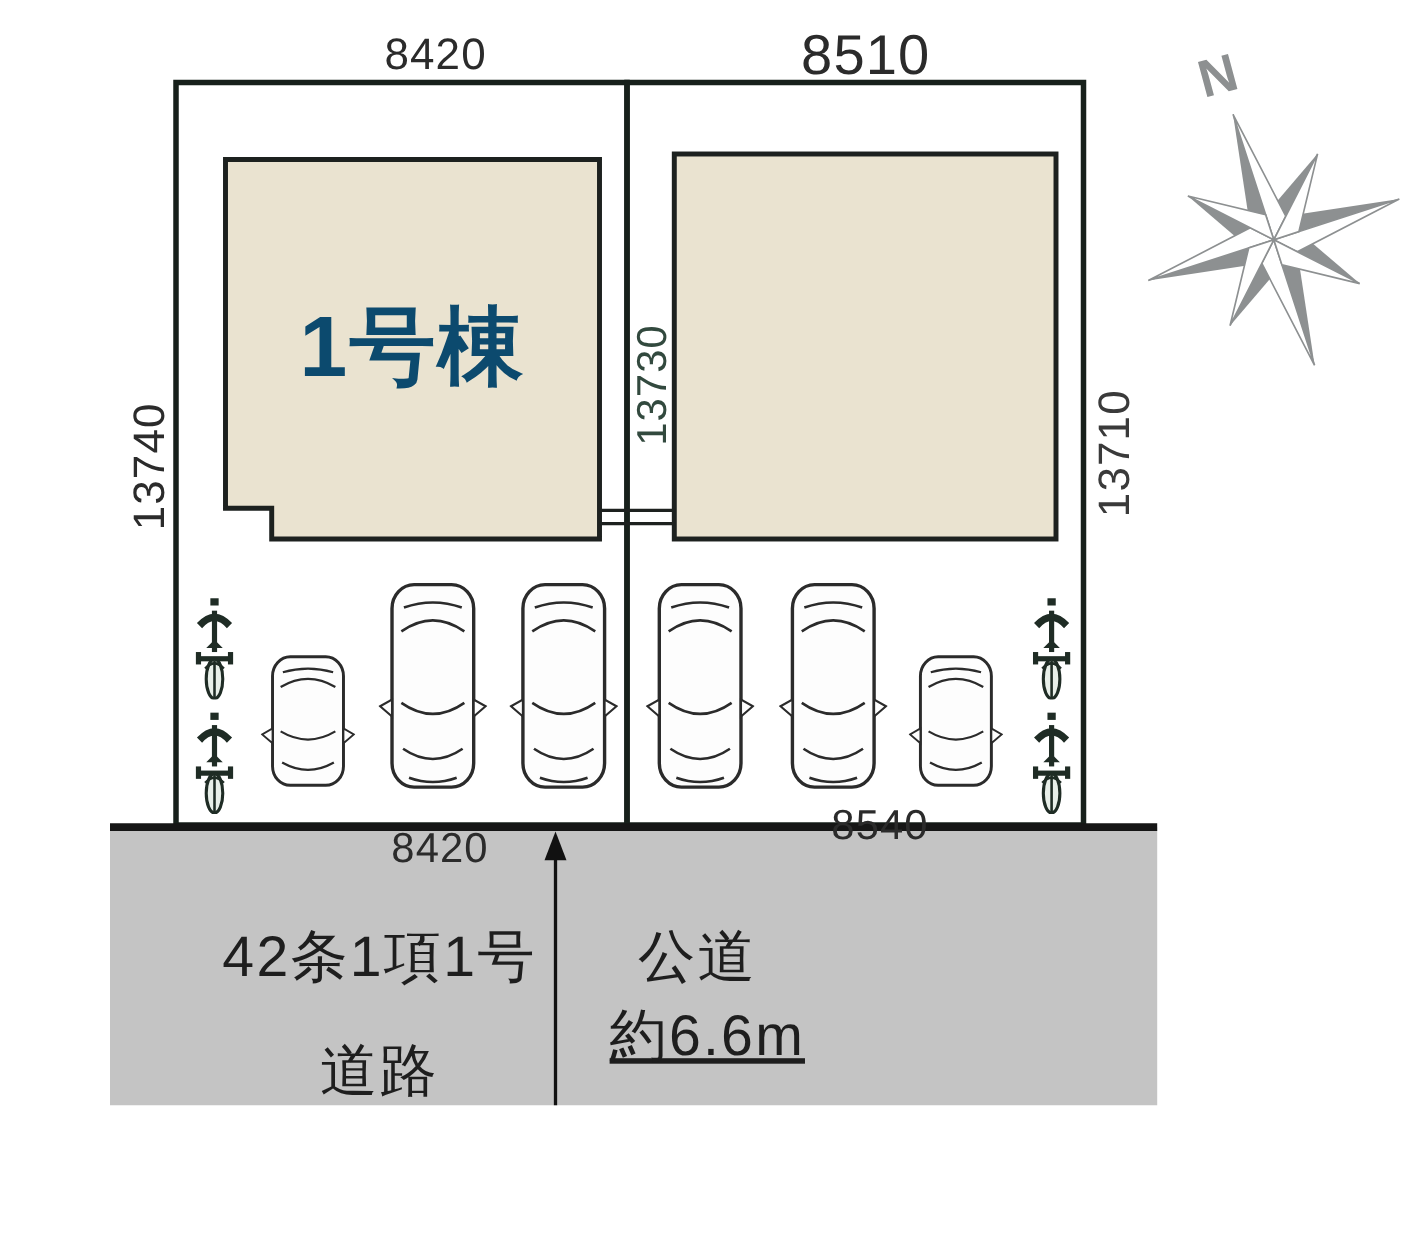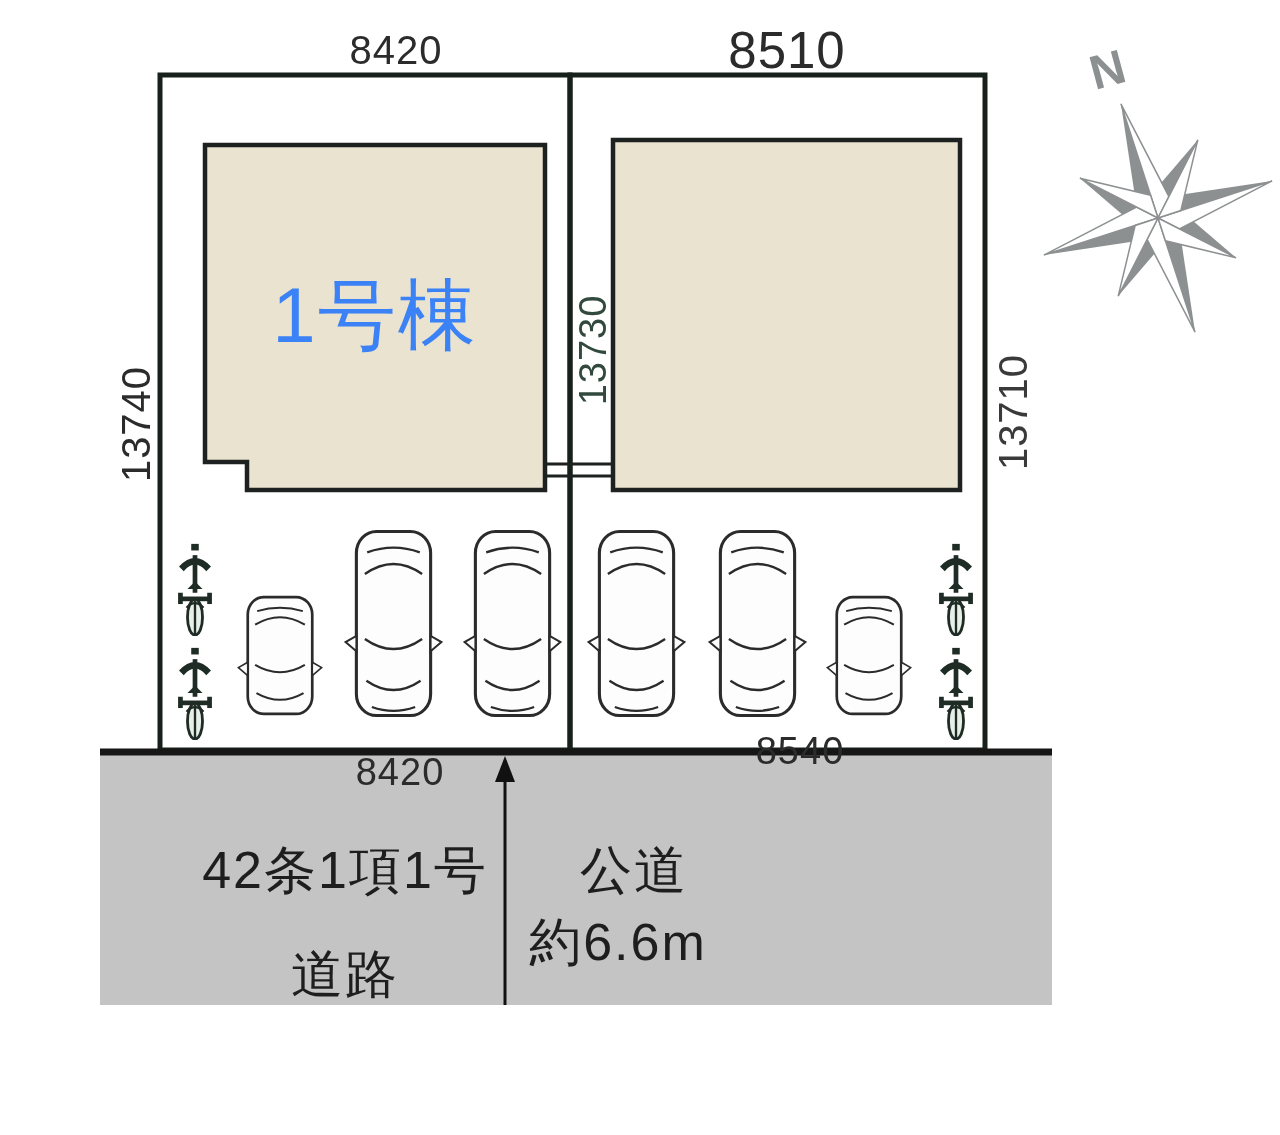--- a/index.html
+++ b/index.html
@@ -11,30 +11,30 @@
   .lbl{
     position:absolute;transform:translate(-50%,-50%);
     color:#2b2b2b;white-space:nowrap;line-height:1;letter-spacing:1px;
   }
   .lbl.vert{transform:translate(-50%,-50%) rotate(-90deg);}
   .dim-top{left:396px;top:50px;font-size:40px;}
   .dim-top2{left:787px;top:50px;font-size:51px;}
   .dim-left{left:136px;top:424px;font-size:40px;}
   .dim-mid{left:593px;top:350px;font-size:38px;color:#32493e;}
   .dim-right{left:1013px;top:412px;font-size:40px;color:#3a3a3a;}
-  .bldg{font-size:78px;font-weight:400;color:#3b82f6;letter-spacing:2px;}
+  .bldg{font-size:78px;font-weight:700;color:#0c4a6e;letter-spacing:2px;}
   .bldg1{left:375px;top:315px;}
   .bldg2{left:786px;top:315px;}
   .dim-front1{left:400px;top:772px;font-size:38px;}
   .dim-front2{left:800px;top:751px;font-size:38px;}
   .road-txt{font-size:52px;color:#1e1e1e;letter-spacing:2px;}
   .road-class1{left:345px;top:870px;}
   .road-class2{left:345px;top:974px;}
   .road-type{left:634px;top:870px;}
-  .road-width{left:618px;top:942px;}
+  .road-width{left:643px;top:942px;text-decoration:underline;}
   .north-lbl{
     left:1108px;top:70px;font-size:48px;font-weight:bold;color:#8d9091;
     transform:translate(-50%,-50%) rotate(-15deg);
   }
   
   .outline{stroke:#17201b;stroke-width:5;fill:none;}
   .bldg-outline{stroke:#1d211f;stroke-width:4.5;}
   .thin-line{stroke:#1d211f;stroke-width:3;fill:none;}
   .car-body{fill:#fdfdfd;stroke:#2b2b2b;stroke-width:4;}
   .car-line{fill:none;stroke:#2b2b2b;stroke-width:3;}

